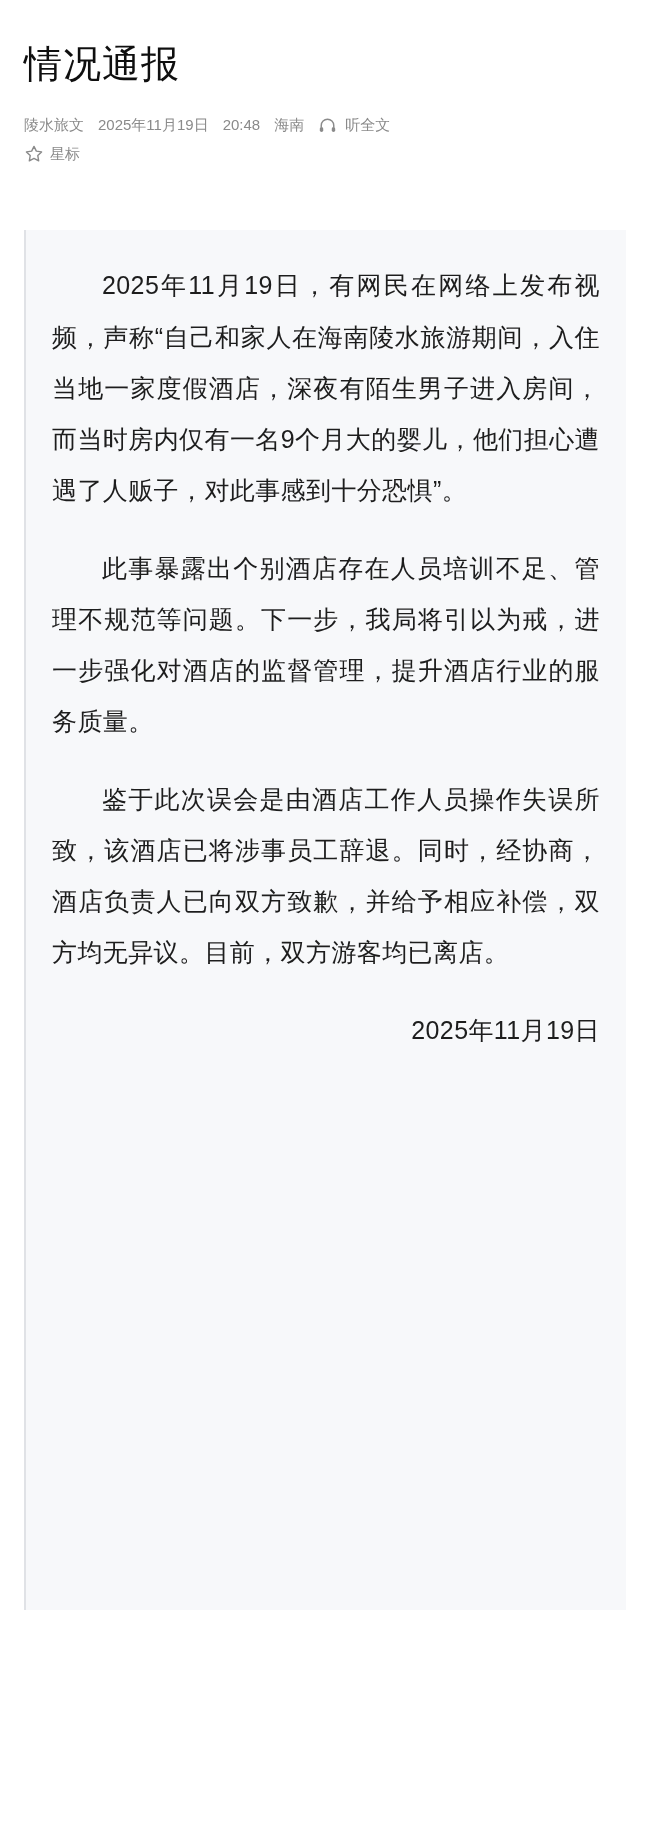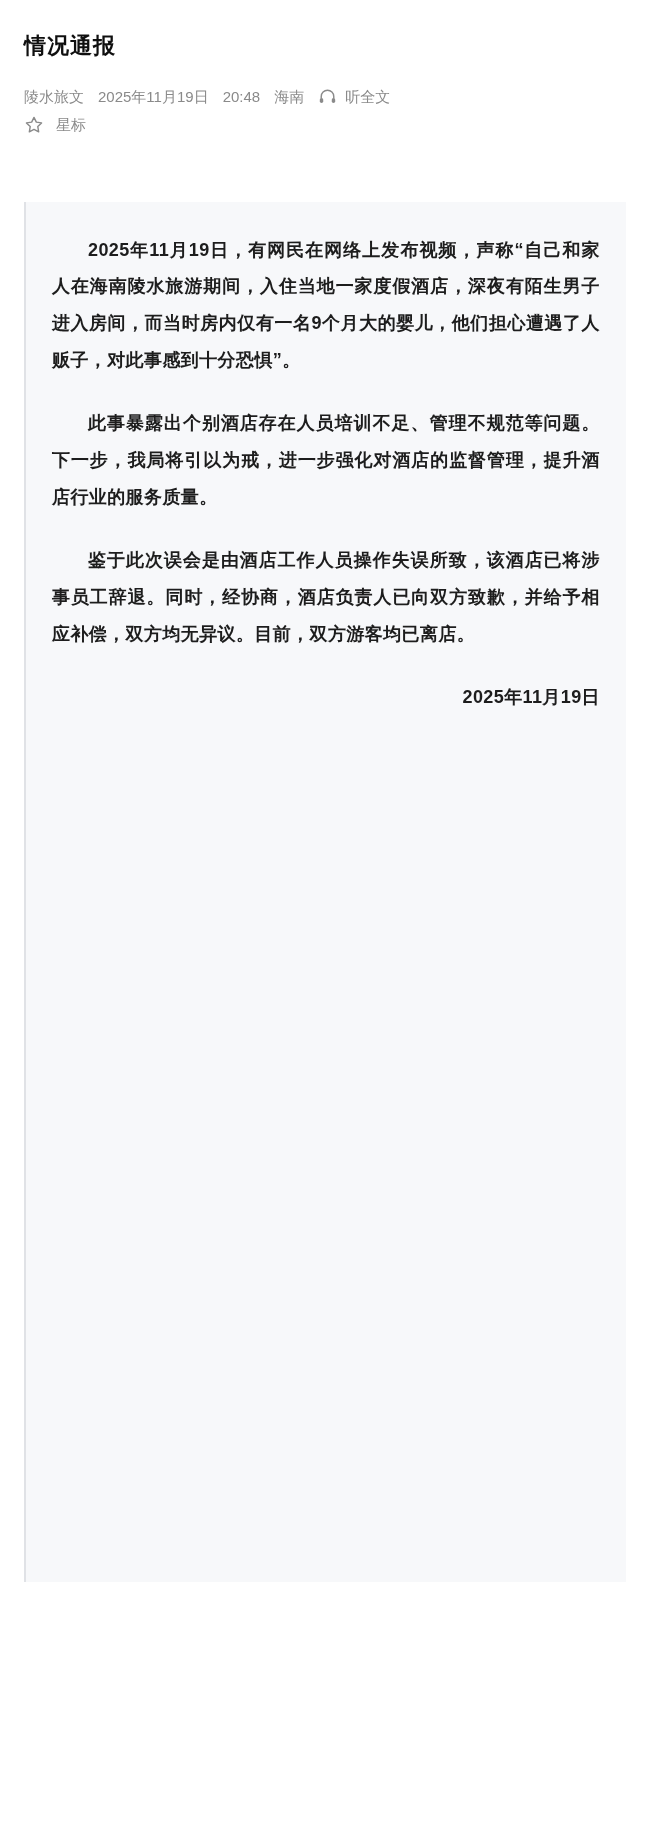--- a/index.html
+++ b/index.html
@@ -13,26 +13,26 @@
     font-family: "Liberation Sans", "DejaVu Sans", sans-serif;
     color: #1a1a1a;
     -webkit-font-smoothing: antialiased;
   }
   .page {
     width: 650px;
     box-sizing: border-box;
     padding: 28px 24px 0 24px;
   }
   .article-title {
-    font-size: 22px;
+    font-size: 38px;
     line-height: 1.3;
-    font-weight: bold;
+    font-weight: normal;
     color: #0f0f0f;
     letter-spacing: 1px;
-    margin: 4px 0 22px 0;
+    margin: 12px 0 22px 0;
   }
   .meta-row {
     display: flex;
     align-items: center;
     flex-wrap: wrap;
     gap: 0;
     font-size: 15px;
     color: #8a8a8a;
     line-height: 1.9;
   }
@@ -45,47 +45,46 @@
     align-items: center;
     gap: 8px;
     color: #8a8a8a;
     white-space: nowrap;
     margin-right: 14px;
   }
   .headphone-icon svg { display: block; }
   .meta-star {
     display: inline-flex;
     align-items: center;
-    gap: 12px;
+    gap: 6px;
     color: #8a8a8a;
     white-space: nowrap;
   }
   .star-icon svg { display: block; }
   .meta-break {
     flex-basis: 100%;
     height: 0;
   }
   .body-card {
     margin-top: 62px;
     background: #f7f8fa;
     border-left: 2px solid #e0e2e6;
     box-sizing: border-box;
     padding: 30px 26px 34px 26px;
     min-height: 1380px;
   }
   .body-card p {
     margin: 0 0 26px 0;
-    font-size: 18px;
+    font-size: 25px;
     line-height: 2.05;
     color: #1d1d1d;
     text-align: justify;
     text-justify: inter-ideograph;
     text-indent: 2em;
     letter-spacing: 0.4px;
-    font-weight: bold;
   }
   .body-card p.sign {
     text-indent: 2em;
     margin-bottom: 8px;
   }
   .body-card p.sign-date {
     text-indent: 0;
     text-align: right;
     margin-bottom: 0;
   }

